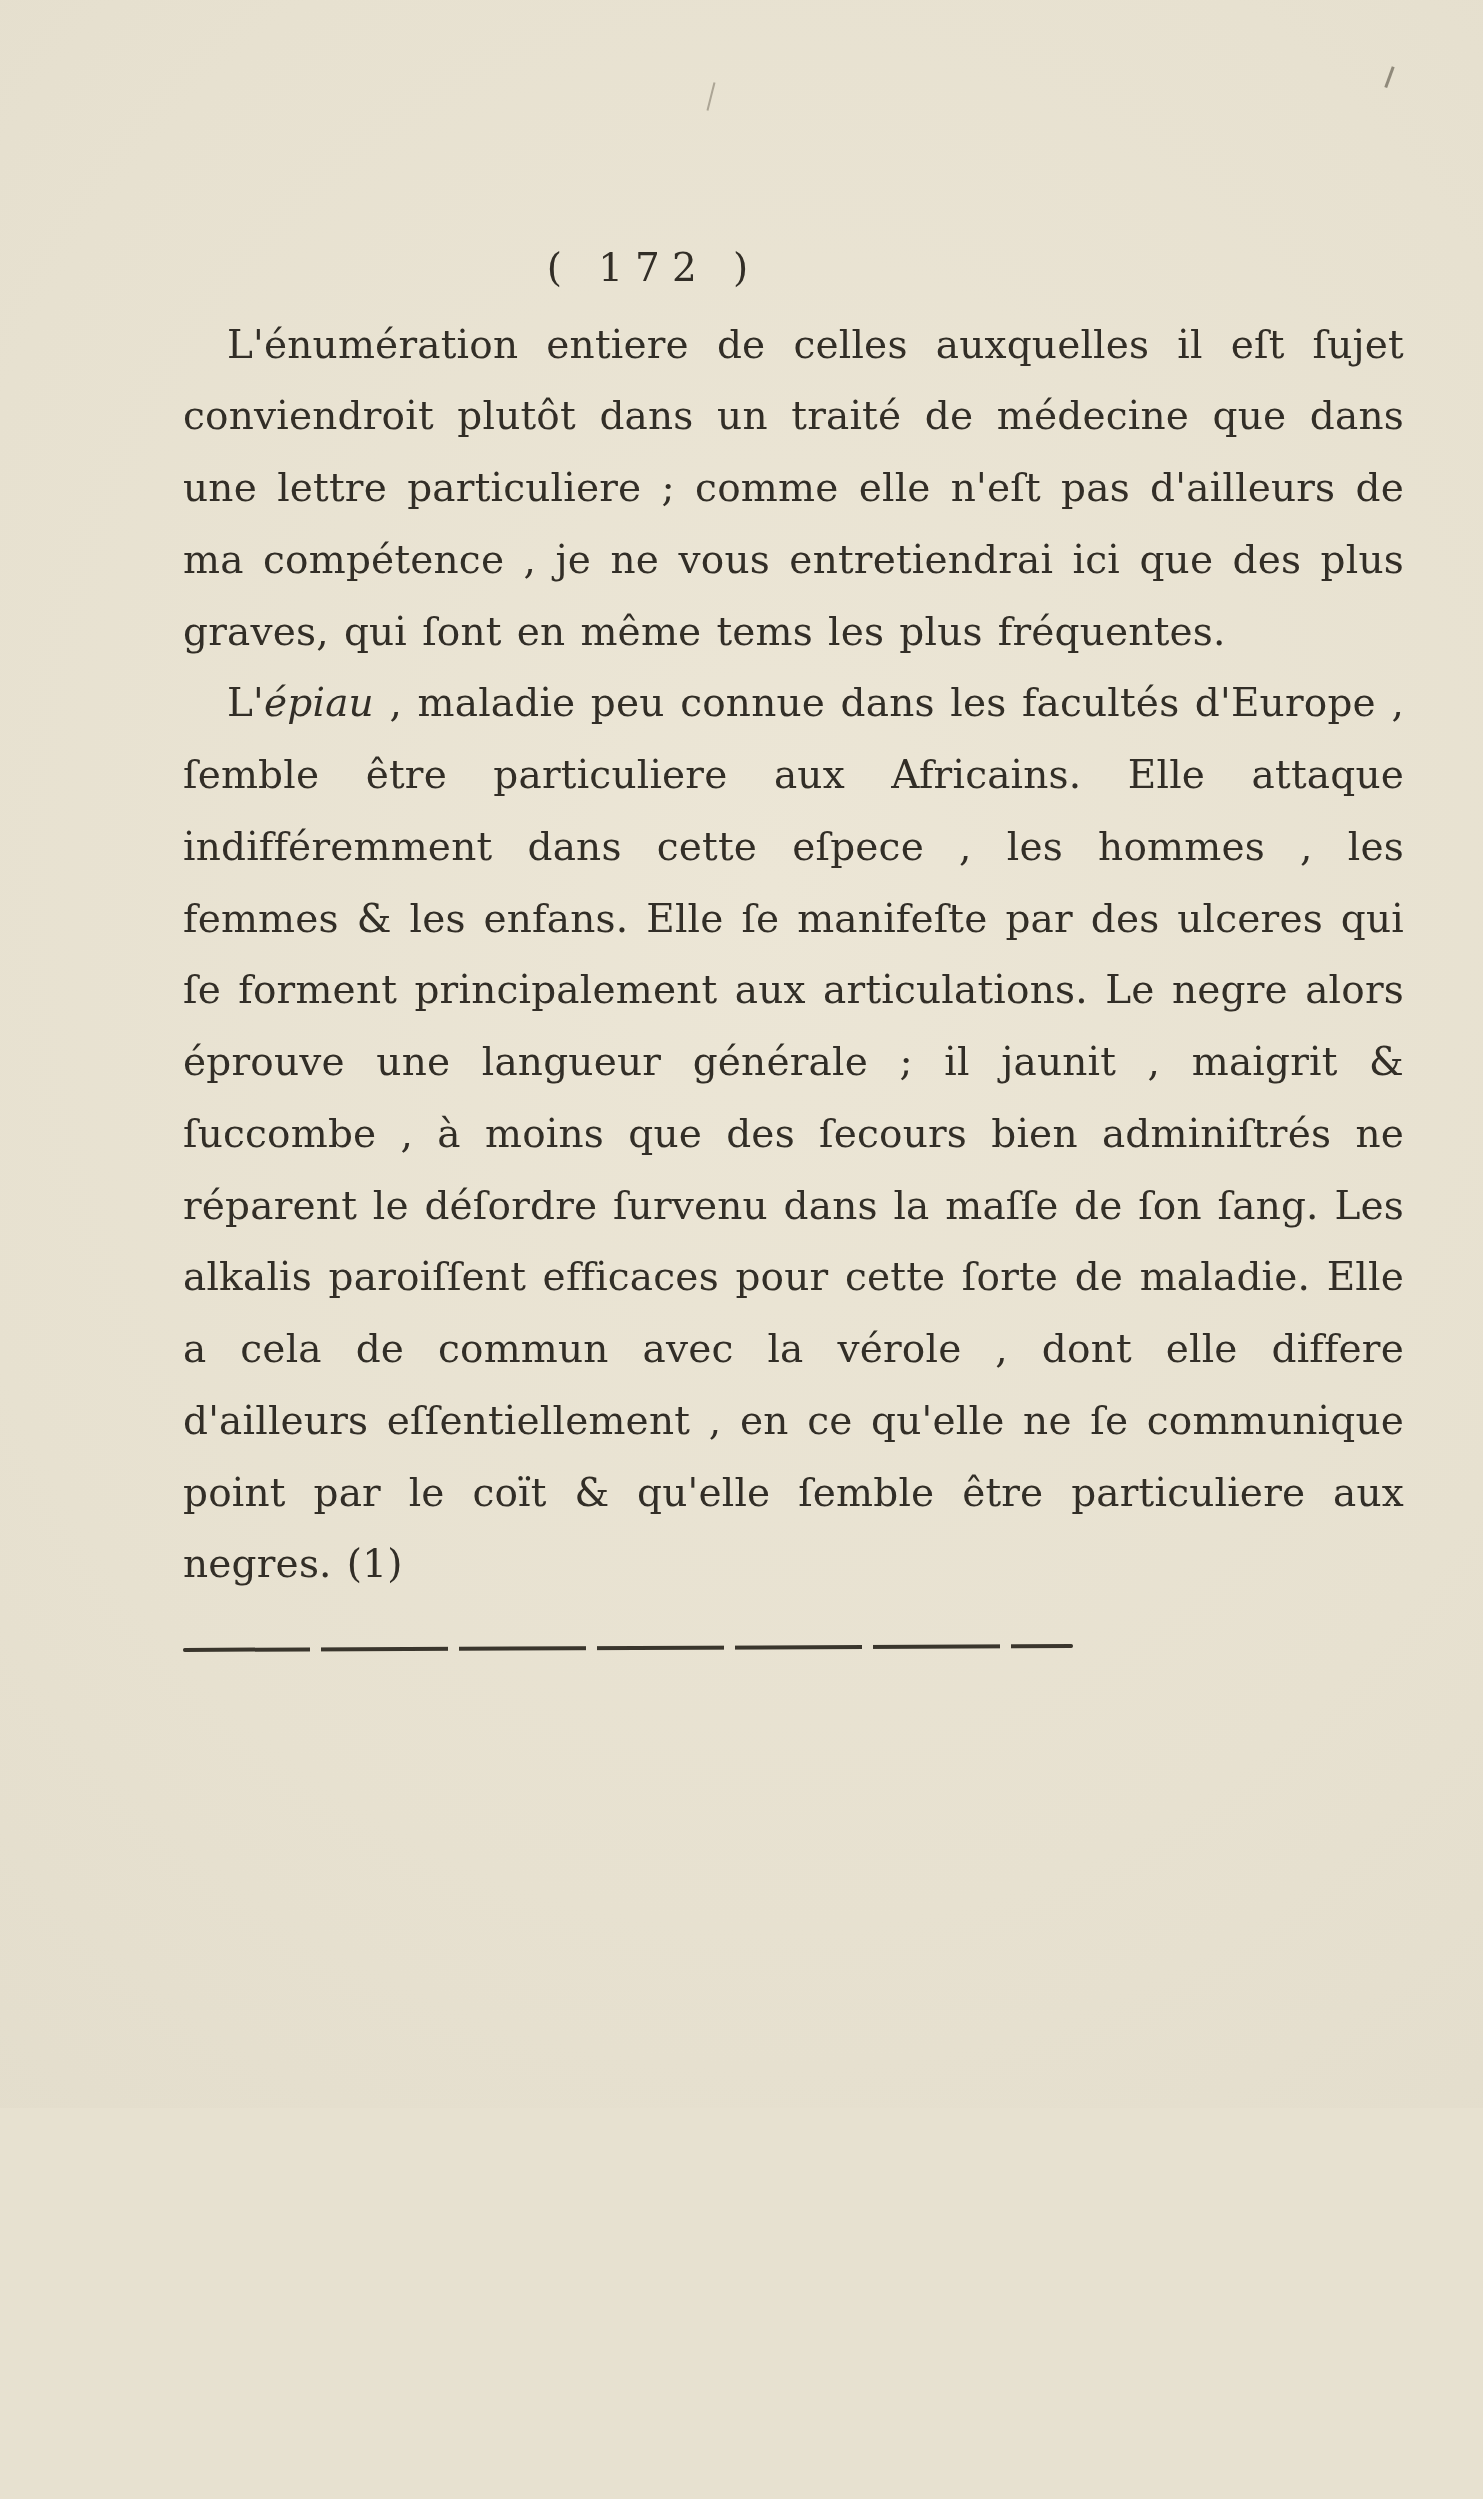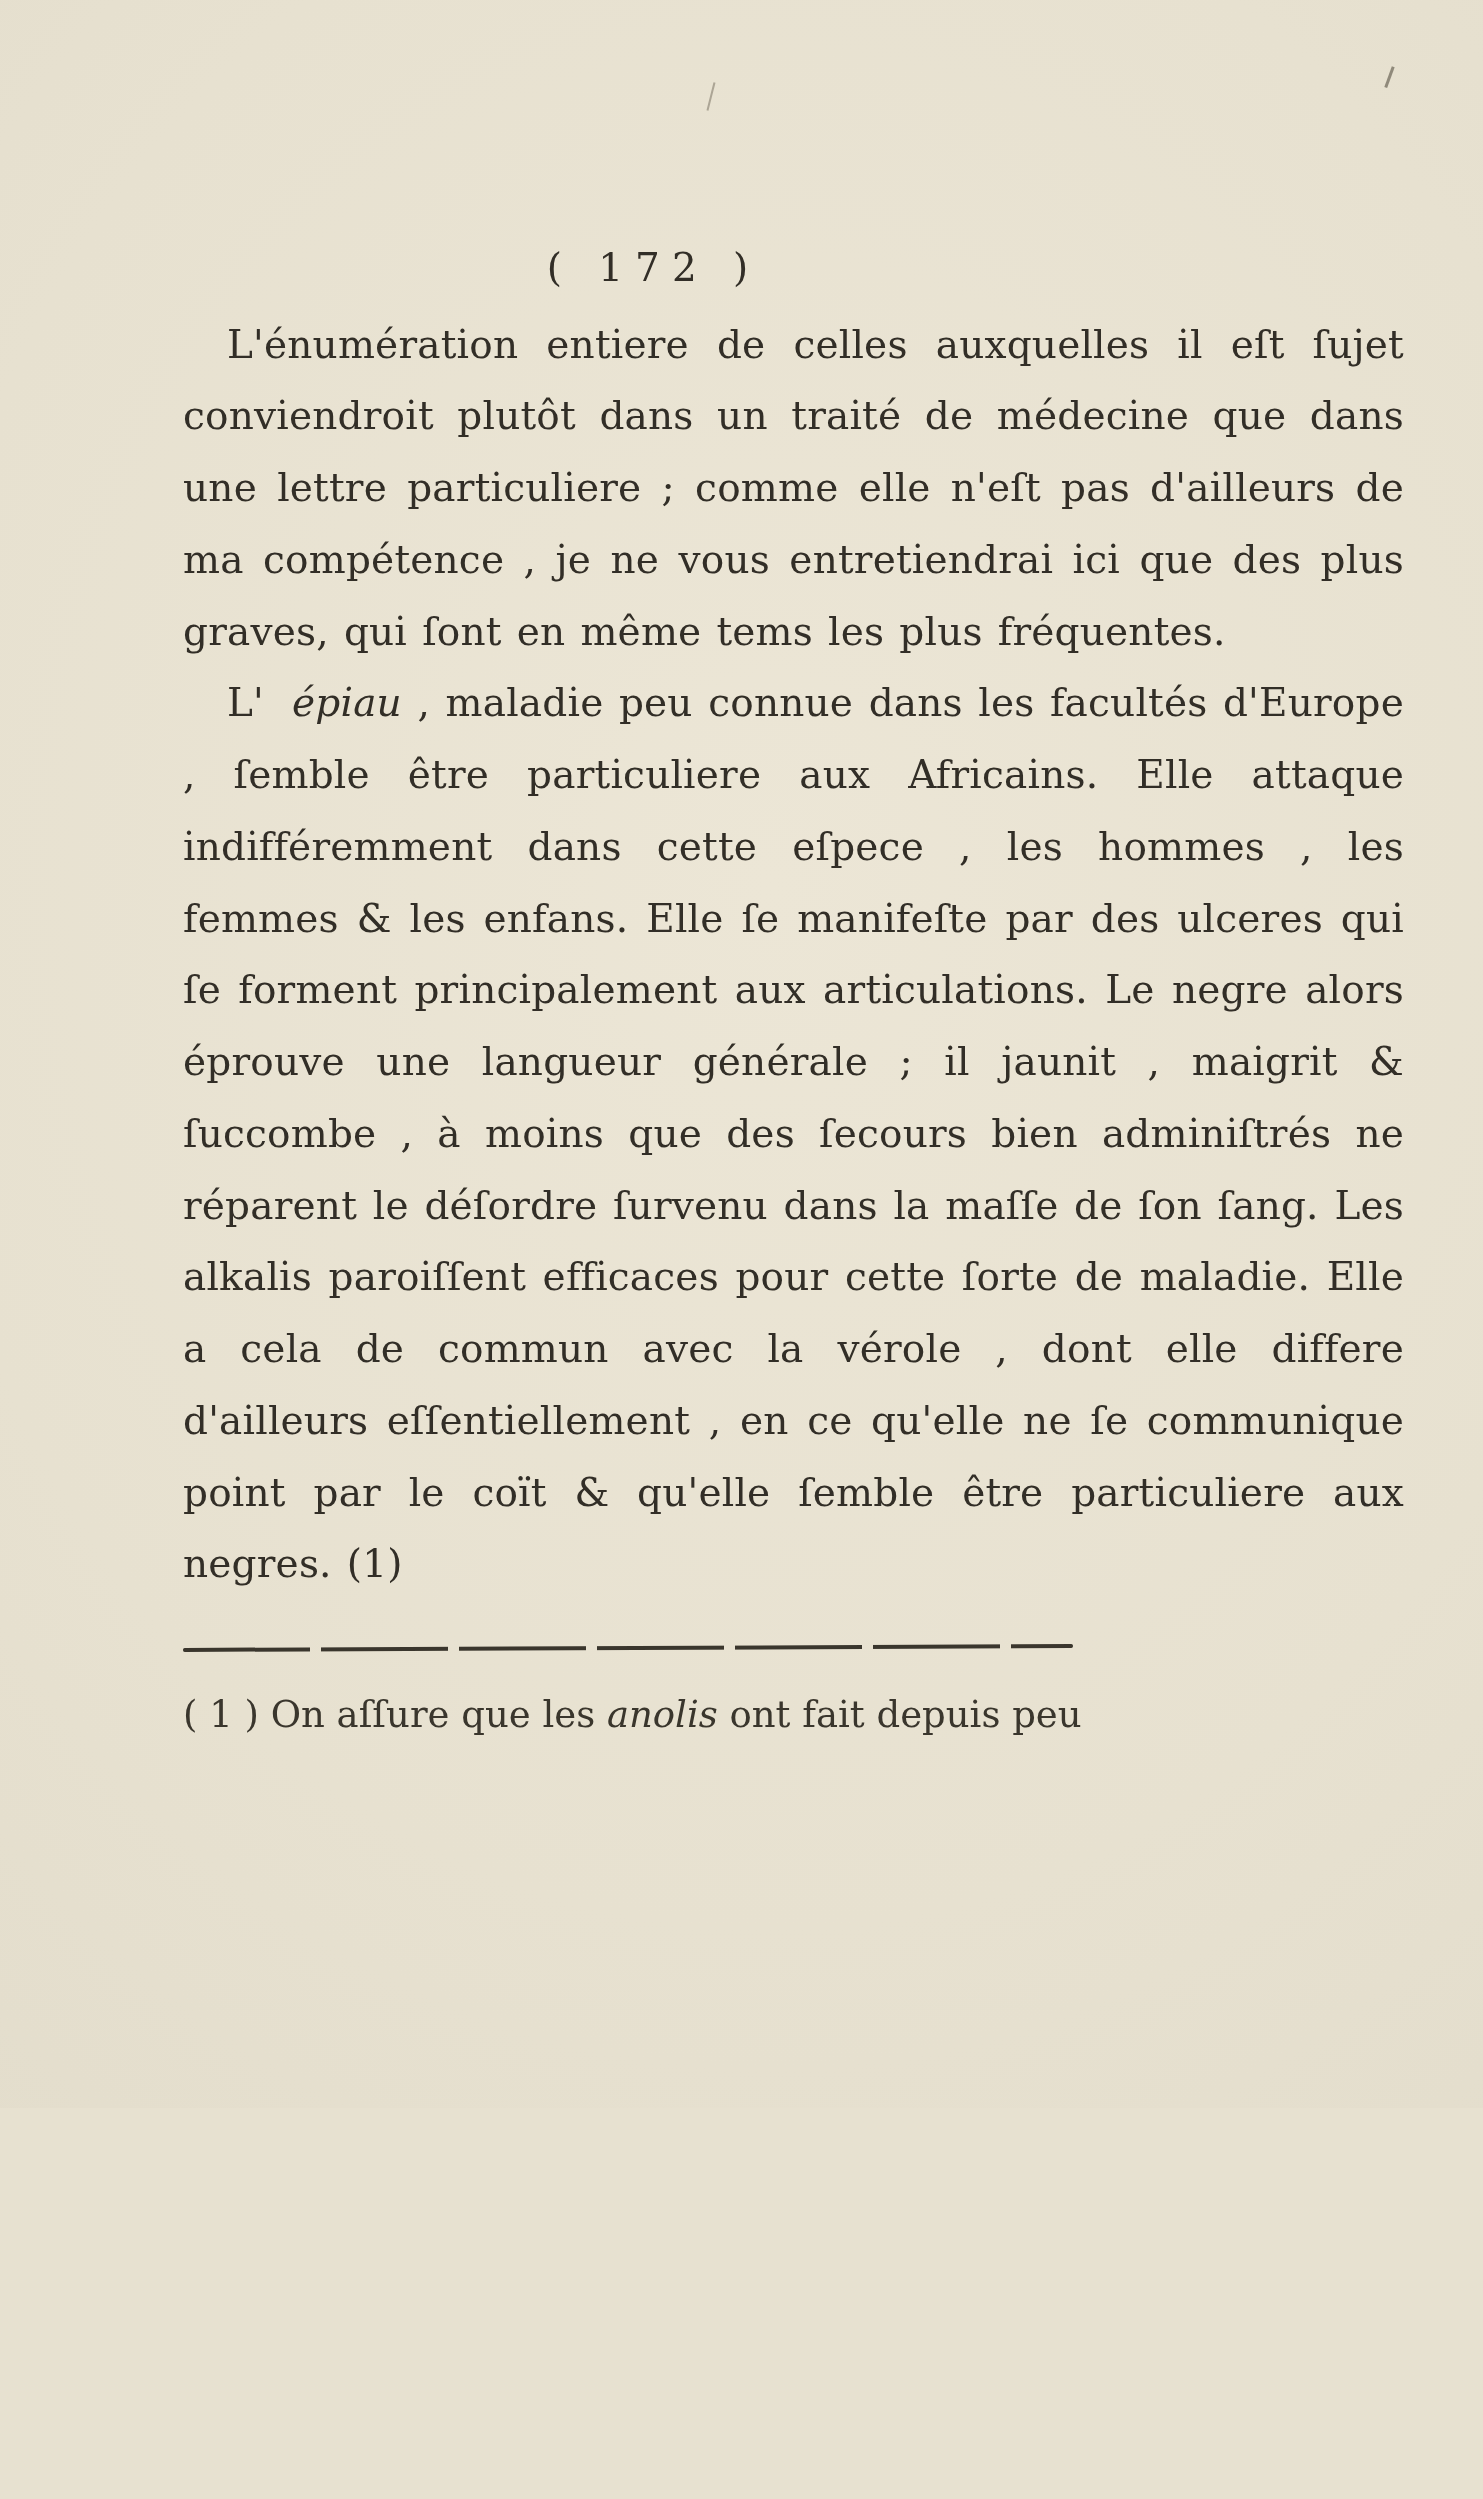--- a/index.html
+++ b/index.html
@@ -35,21 +35,21 @@
   .body-text{
     font-size:39px;
     line-height:1.84;
     text-align:justify;
     word-spacing:2.5px;
     letter-spacing:0.2px;
     color:var(--ink);
   }
   .body-text p{margin:0;}
   .body-text p.indent{text-indent:44px;}
-  .body-text i{margin-left:28px;}
+  .body-text i{}
   .footnote-rule{
     margin-top:46px;
     width:890px;
     height:4.2px;
     background:repeating-linear-gradient(90deg,
       #3a362d 0px, #3a362d 127px,
       rgba(58,54,45,0) 127px, rgba(58,54,45,0) 138px);
     transform:rotate(-0.25deg);
     border-radius:1.7px;
   }
@@ -96,20 +96,19 @@
   <div class="body-text">
 
 
     <p class="indent">L'énumération entiere de celles auxquelles il eſt ſujet conviendroit plutôt dans un traité de médecine que dans une lettre particuliere ; comme elle n'eſt pas d'ailleurs de ma compétence , je ne vous entretiendrai ici que des plus graves, qui ſont en même tems les plus fréquentes.</p>
 
     <p class="indent"><span>L'</span><i>épiau</i><span> , maladie peu connue dans les facultés d'Europe , ſemble être particuliere aux Africains. Elle attaque indifféremment dans cette eſpece , les hommes , les femmes &amp; les enfans. Elle ſe manifeſte par des ulceres qui ſe forment principalement aux articulations. Le negre alors éprouve une langueur générale ; il jaunit , maigrit &amp; ſuccombe , à moins que des ſecours bien adminiſtrés ne réparent le déſordre ſurvenu dans la maſſe de ſon ſang. Les alkalis paroiſſent efficaces pour cette ſorte de maladie. Elle a cela de commun avec la vérole , dont elle differe d'ailleurs eſſentiellement , en ce qu'elle ne ſe communique point par le coït &amp; qu'elle ſemble être particuliere aux negres. (1)</span></p>
   </div>
 
   <div class="footnote-rule"></div>
 
-  <p class="footnote"><span>( 1 ) On aſſure que les </span><i>anolis</i><span> ont fait depuis peu</span></p>
 
   <div class="ink-dot"></div>
   <div class="scan-mark-tr"></div>
   <div class="scan-mark-top"></div>
 
 </div>
 
 
 </body></html>

